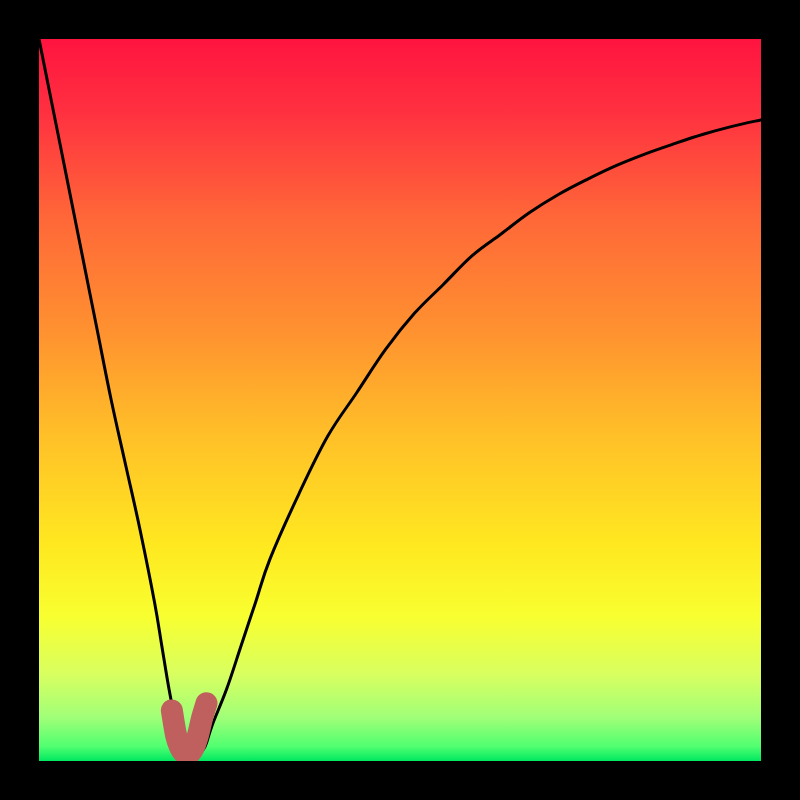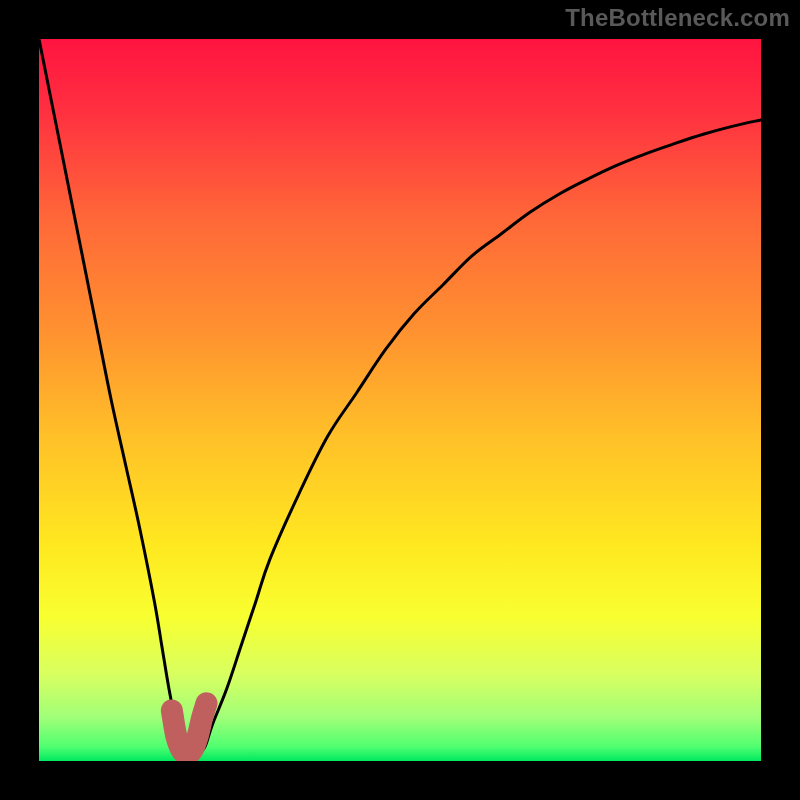--- a/index.html
+++ b/index.html
@@ -69,14 +69,13 @@
       </defs>
       <rect x="0" y="0" width="722" height="722" fill="url(#bg-grad)"></rect>
     </svg>
 
     <svg class="curve-svg" viewBox="0 0 722 722" preserveAspectRatio="none">
       <path id="main-curve" fill="none" stroke="#000" stroke-width="3" stroke-linejoin="round" stroke-linecap="round" d="M 0.00 0.00 C 2.60 13.00, 9.24 46.21, 14.44 72.20 C 19.64 98.19, 23.68 118.41, 28.88 144.40 C 34.08 170.39, 38.12 190.61, 43.32 216.60 C 48.52 242.59, 52.56 262.81, 57.76 288.80 C 62.96 314.79, 67.00 336.31, 72.20 361.00 C 77.40 385.69, 81.44 402.59, 86.64 425.98 C 91.84 449.37, 95.88 466.27, 101.08 490.96 C 106.28 515.65, 111.62 542.37, 115.52 563.16 C 119.42 583.95, 120.14 590.88, 122.74 606.48 C 125.34 622.08, 127.36 635.50, 129.96 649.80 C 132.56 664.10, 134.58 675.50, 137.18 685.90 C 139.78 696.30, 141.80 702.36, 144.40 707.56 C 147.00 712.76, 149.02 713.48, 151.62 714.78 C 154.22 716.08, 156.24 716.08, 158.84 714.78 C 161.44 713.48, 163.46 712.76, 166.06 707.56 C 168.66 702.36, 169.38 696.30, 173.28 685.90 C 177.18 675.50, 182.52 664.10, 187.72 649.80 C 192.92 635.50, 196.96 622.08, 202.16 606.48 C 207.36 590.88, 211.40 578.76, 216.60 563.16 C 221.80 547.56, 223.24 539.33, 231.04 519.84 C 238.84 500.35, 249.52 476.95, 259.92 454.86 C 270.32 432.77, 278.40 415.29, 288.80 397.10 C 299.20 378.91, 307.28 369.38, 317.68 353.78 C 328.08 338.18, 336.16 324.76, 346.56 310.46 C 356.96 296.16, 365.04 286.06, 375.44 274.36 C 385.84 262.66, 393.92 255.88, 404.32 245.48 C 414.72 235.08, 422.80 225.70, 433.20 216.60 C 443.60 207.50, 451.68 202.74, 462.08 194.94 C 472.48 187.14, 480.56 180.43, 490.96 173.28 C 501.36 166.13, 509.44 161.21, 519.84 155.23 C 530.24 149.25, 538.32 145.27, 548.72 140.07 C 559.12 134.87, 567.20 130.90, 577.60 126.35 C 588.00 121.80, 596.08 118.70, 606.48 114.80 C 616.88 110.90, 624.96 108.20, 635.36 104.69 C 645.76 101.18, 653.84 98.42, 664.24 95.30 C 674.64 92.18, 682.72 89.96, 693.12 87.36 C 703.52 84.76, 716.80 82.03, 722.00 80.86"></path>
       <path id="valley-highlight" fill="none" stroke="#c0605e" stroke-width="22" stroke-linejoin="round" stroke-linecap="round" d="M 132.85 671.46 C 133.63 676.01, 135.62 689.97, 137.18 696.73 C 138.74 703.49, 139.95 705.75, 141.51 709.00 C 143.07 712.25, 144.28 713.74, 145.84 714.78 C 147.40 715.82, 148.62 715.82, 150.18 714.78 C 151.74 713.74, 152.95 712.25, 154.51 709.00 C 156.07 705.75, 157.28 702.19, 158.84 696.73 C 160.40 691.27, 161.61 684.53, 163.17 678.68 C 164.73 672.83, 166.72 666.84, 167.50 664.24"></path>
     </svg>
   </div>
 
-  <div class="attribution">TheBottleneck.com</div>
 </div>
 
 </body></html>

